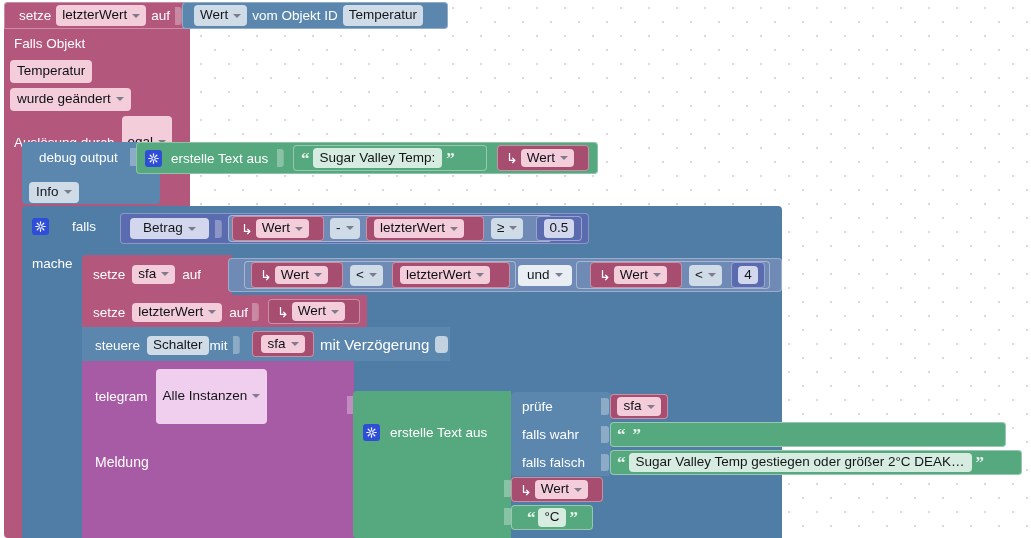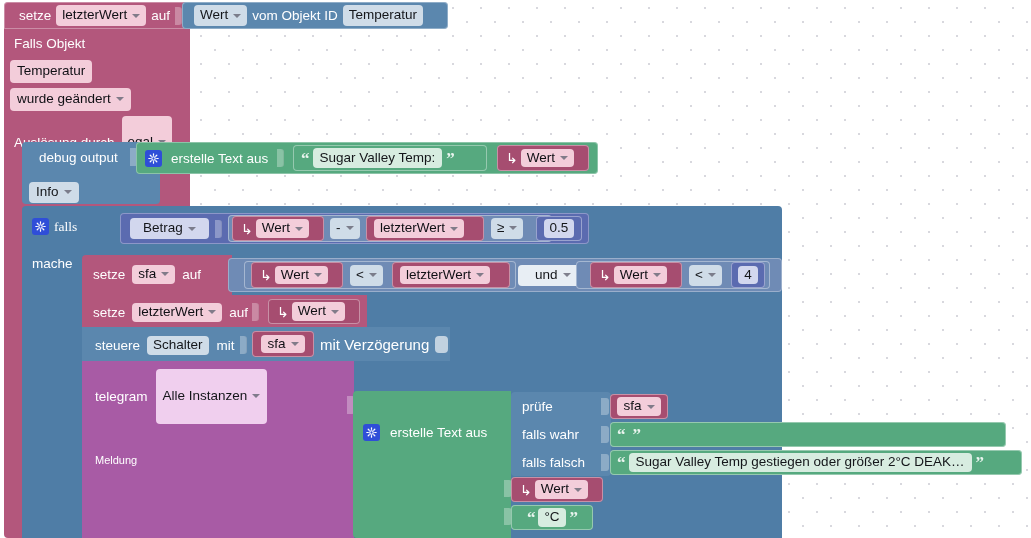--- a/index.html
+++ b/index.html
@@ -214,21 +214,21 @@
             <line x1="8" y1="12.6" x2="8" y2="14.8"></line>
           <line x1="1.2" y1="8" x2="3.4" y2="8"></line>
             <line x1="12.6" y1="8" x2="14.8" y2="8"></line>
           <line x1="3.2" y1="3.2" x2="4.7" y2="4.7"></line>
             <line x1="11.3" y1="11.3" x2="12.8" y2="12.8"></line>
           <line x1="12.8" y1="3.2" x2="11.3" y2="4.7"></line>
             <line x1="4.7" y1="11.3" x2="3.2" y2="12.8"></line>
         </g>
       </svg>
     </span>
-    <span class="lbl" style="margin-left:5px;font-family:Liberation Serif, serif;">falls</span>
+    <span class="lbl" style="margin-left:23px;">falls</span>
   </div>
 
   <div class="abs" style="left:32px;top:256px;color:#fff;font-size:13.5px;">
     <span>mache</span>
   </div>
 
   <div class="blk c-navy" style="left:120px;top:213px;width:469px;height:31px;padding-left:10px;
               box-shadow:inset 0 0 0 1px rgba(255,255,255,.30);">
     <span class="fld navyf" style="padding:2px 13px;">
       <span>Betrag</span>
@@ -310,21 +310,21 @@
 
   <div class="blk c-pink-d plain" style="left:392px;top:262px;width:118px;height:26px;padding-left:8px;
               box-shadow:inset 0 0 0 1px rgba(255,255,255,.38);">
     <span class="fld light" style="padding:1px 6px;">
       <span>letzterWert</span>
       <span class="caret"></span>
     </span>
   </div>
 
   <div class="abs" style="left:518px;top:265px;">
-    <span class="fld whitef" style="padding:2px 17px;">
+    <span class="fld whitef" style="padding:2px 9px;">
       <span>und</span>
       <span class="caret"></span>
     </span>
   </div>
 
   <div class="blk c-steel plain" style="left:576px;top:261px;width:194px;height:28px;
               box-shadow:inset 0 0 0 1px rgba(255,255,255,.38);"></div>
 
   <div class="blk c-pink-d plain" style="left:590px;top:262px;width:92px;height:26px;padding-left:5px;
               box-shadow:inset 0 0 0 1px rgba(255,255,255,.38);">
@@ -364,21 +364,21 @@
     <span class="fld light" style="padding:1px 6px;">
       <span>Wert</span>
       <span class="caret"></span>
     </span>
   </div>
 
   <div class="abs c-blue" style="left:82px;top:327px;width:368px;height:34px;"></div>
   <div class="abs" style="left:95px;top:336px;display:flex;align-items:center;color:#fff;font-size:13.5px;">
     <span>steuere</span>
     <span class="fld bluef" style="margin-left:7px;padding:1px 6px;">Schalter</span>
-    <span style="margin-left:8px;">mit</span>
+    <span style="margin-left:1px;">mit</span>
     <span class="socket" style="margin-left:5px;"></span>
   </div>
 
   <div class="blk c-pink-d plain" style="left:252px;top:331px;width:62px;height:26px;justify-content:center;
               box-shadow:inset 0 0 0 1px rgba(255,255,255,.38);">
     <span class="fld light" style="padding:1px 6px;">
       <span>sfa</span>
       <span class="caret"></span>
     </span>
   </div>
@@ -389,21 +389,21 @@
   </div>
 
   <div class="abs c-purple" style="left:82px;top:361px;width:272px;height:177px;"></div>
   <div class="abs" style="left:95px;top:369px;display:flex;align-items:center;color:#fff;font-size:13.5px;">
     <span>telegram</span>
     <span class="fld purplef" style="margin-left:8px;padding:19px 7px;">
       <span>Alle Instanzen</span>
       <span class="caret"></span>
     </span>
   </div>
-  <div class="abs" style="left:95px;top:454px;color:#fff;font-size:11px;">
+  <div class="abs" style="left:95px;top:454px;color:#fff;font-size:14px;">
     <span>Meldung</span>
   </div>
   <div class="abs" style="left:347px;top:396px;width:8px;height:18px;background:rgba(255,255,255,.30);border-radius:0 3px 3px 0;"></div>
 
   <div class="abs c-green" style="left:353px;top:391px;width:158px;height:147px;border-radius:4px 0 0 4px;"></div>
   <div class="abs" style="left:363px;top:424px;display:flex;align-items:center;color:#fff;font-size:13.5px;">
     <span class="gear">
       <svg width="11" height="11" viewBox="0 0 16 16" aria-hidden="true">
         <circle cx="8" cy="8" r="2.5" fill="none" stroke="#fff" stroke-width="1.6"></circle>
         <g stroke="#fff" stroke-width="1.8" stroke-linecap="round">

